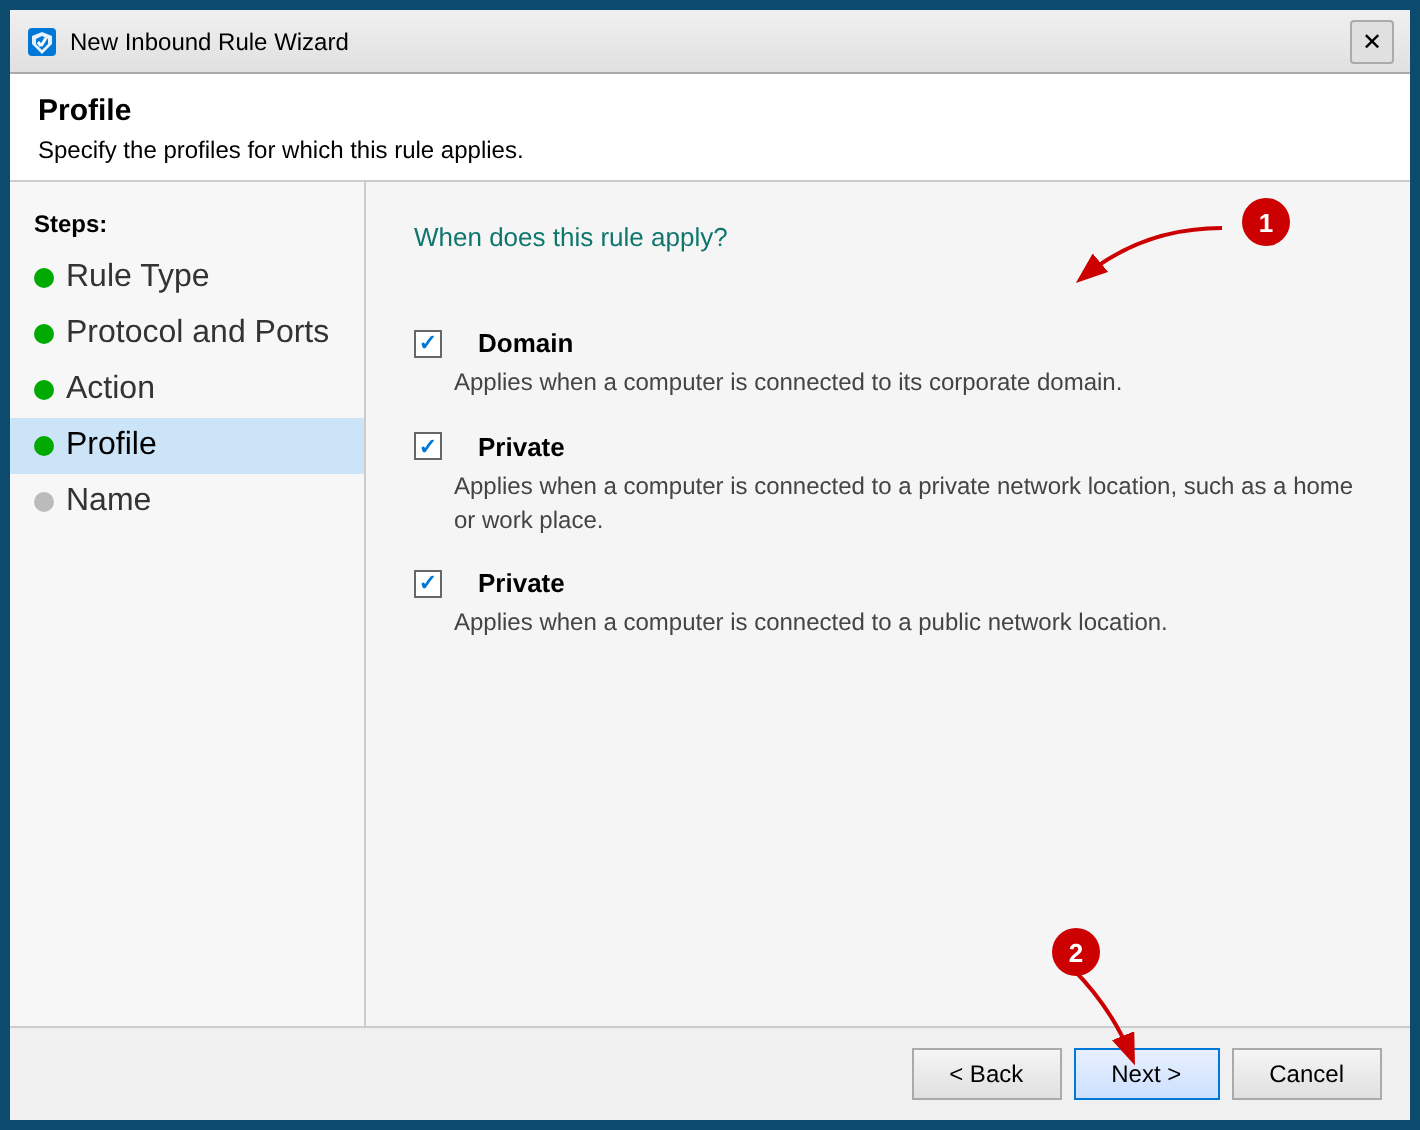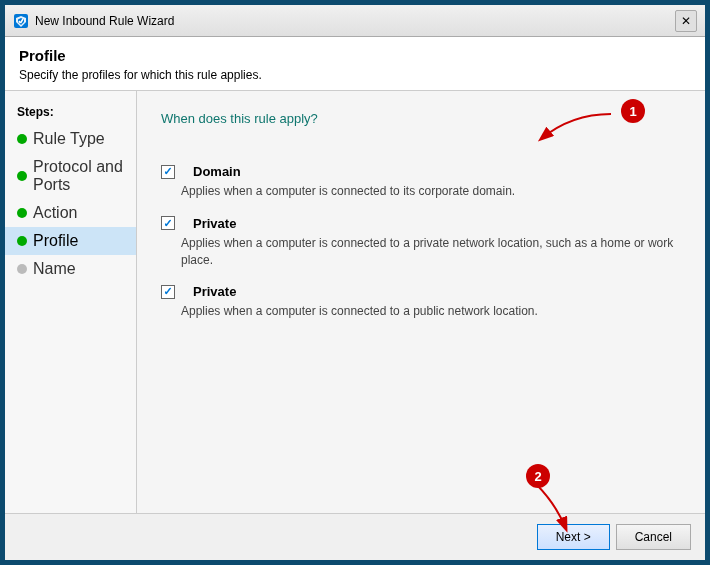--- a/index.html
+++ b/index.html
@@ -73,21 +73,21 @@
     .header-subtitle {
       font-size: 12px;
       color: #000000;
     }
     .content-area {
       display: flex;
       flex: 1;
       overflow: hidden;
     }
     .sidebar {
-      width: 132px;
+      width: 178px;
       background: #f7f7f7;
       border-right: 1px solid #ccc;
       padding: 10px 0;
       flex-shrink: 0;
     }
     .sidebar-label {
       font-size: 12px;
       font-weight: bold;
       padding: 4px 12px 6px 12px;
       color: #000;
@@ -305,16 +305,17 @@
       <svg width="80" height="50" style="position:absolute; top:20px; left:-20px;">
         <defs>
           <marker id="arrowhead2" markerWidth="8" markerHeight="6" refX="6" refY="3" orient="auto">
             <polygon points="0 0, 8 3, 0 6" fill="#cc0000"></polygon>
           </marker>
         </defs>
         <path d="M 30 0 Q 50 20 60 45" stroke="#cc0000" stroke-width="2" fill="none" marker-end="url(#arrowhead2)"></path>
       </svg>
     </div>
 
+    <button class="footer-btn">&lt; Back</button>
     <button class="footer-btn primary">Next &gt;</button>
     <button class="footer-btn">Cancel</button>
   </div>
 </div>
 
 </body></html>

